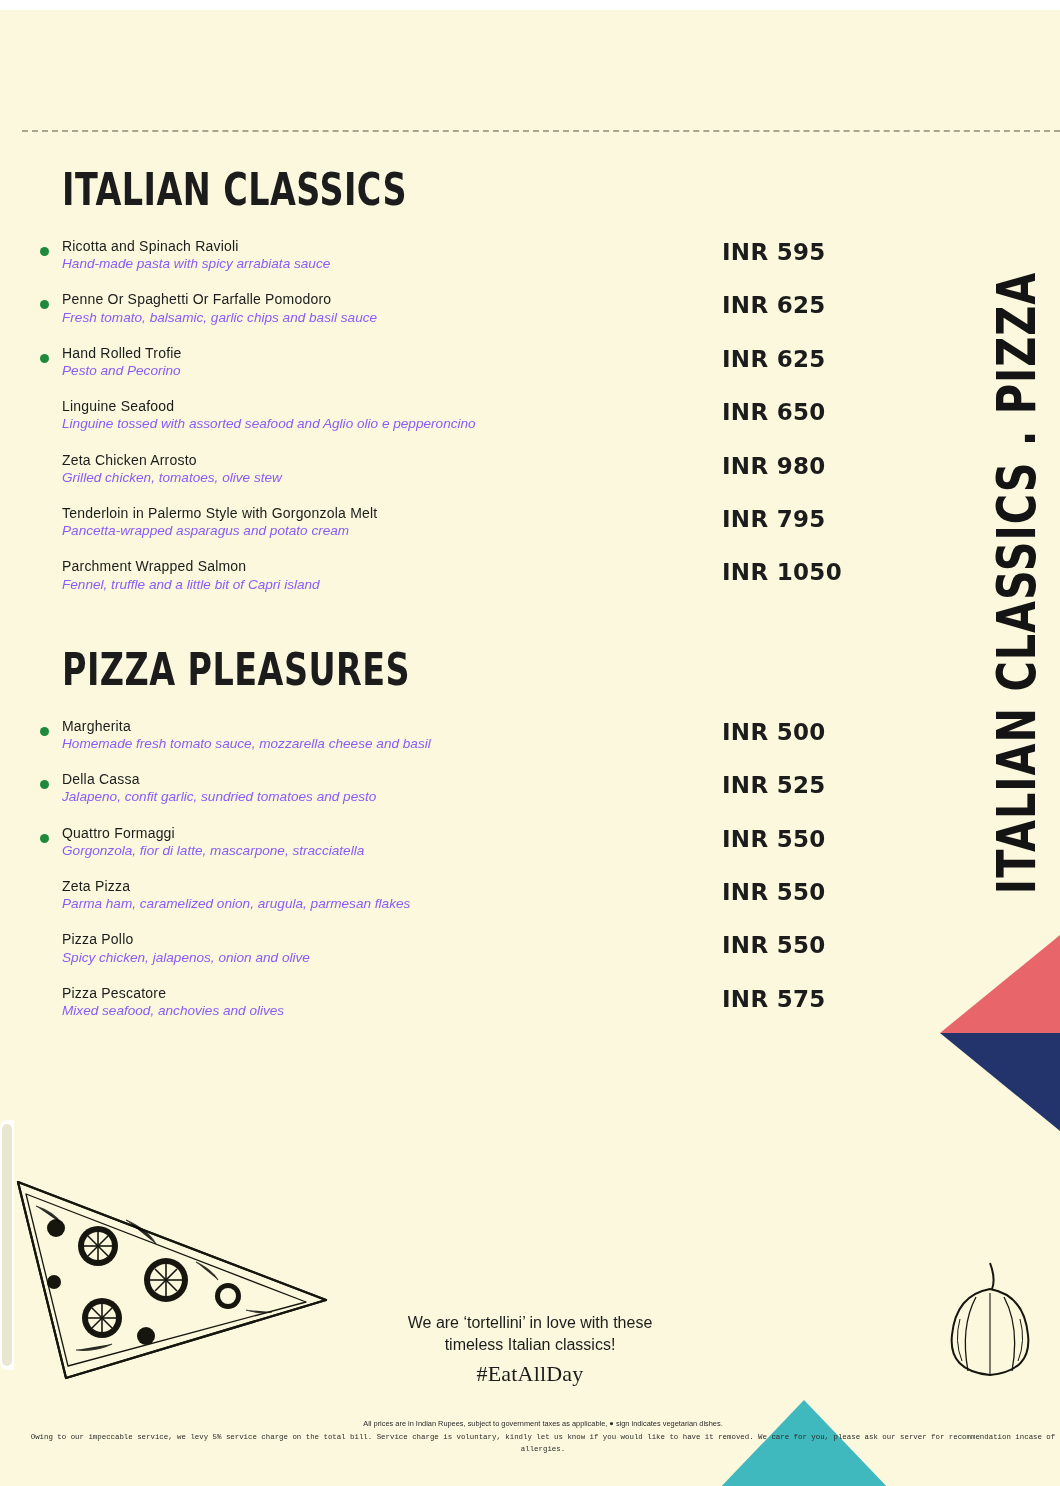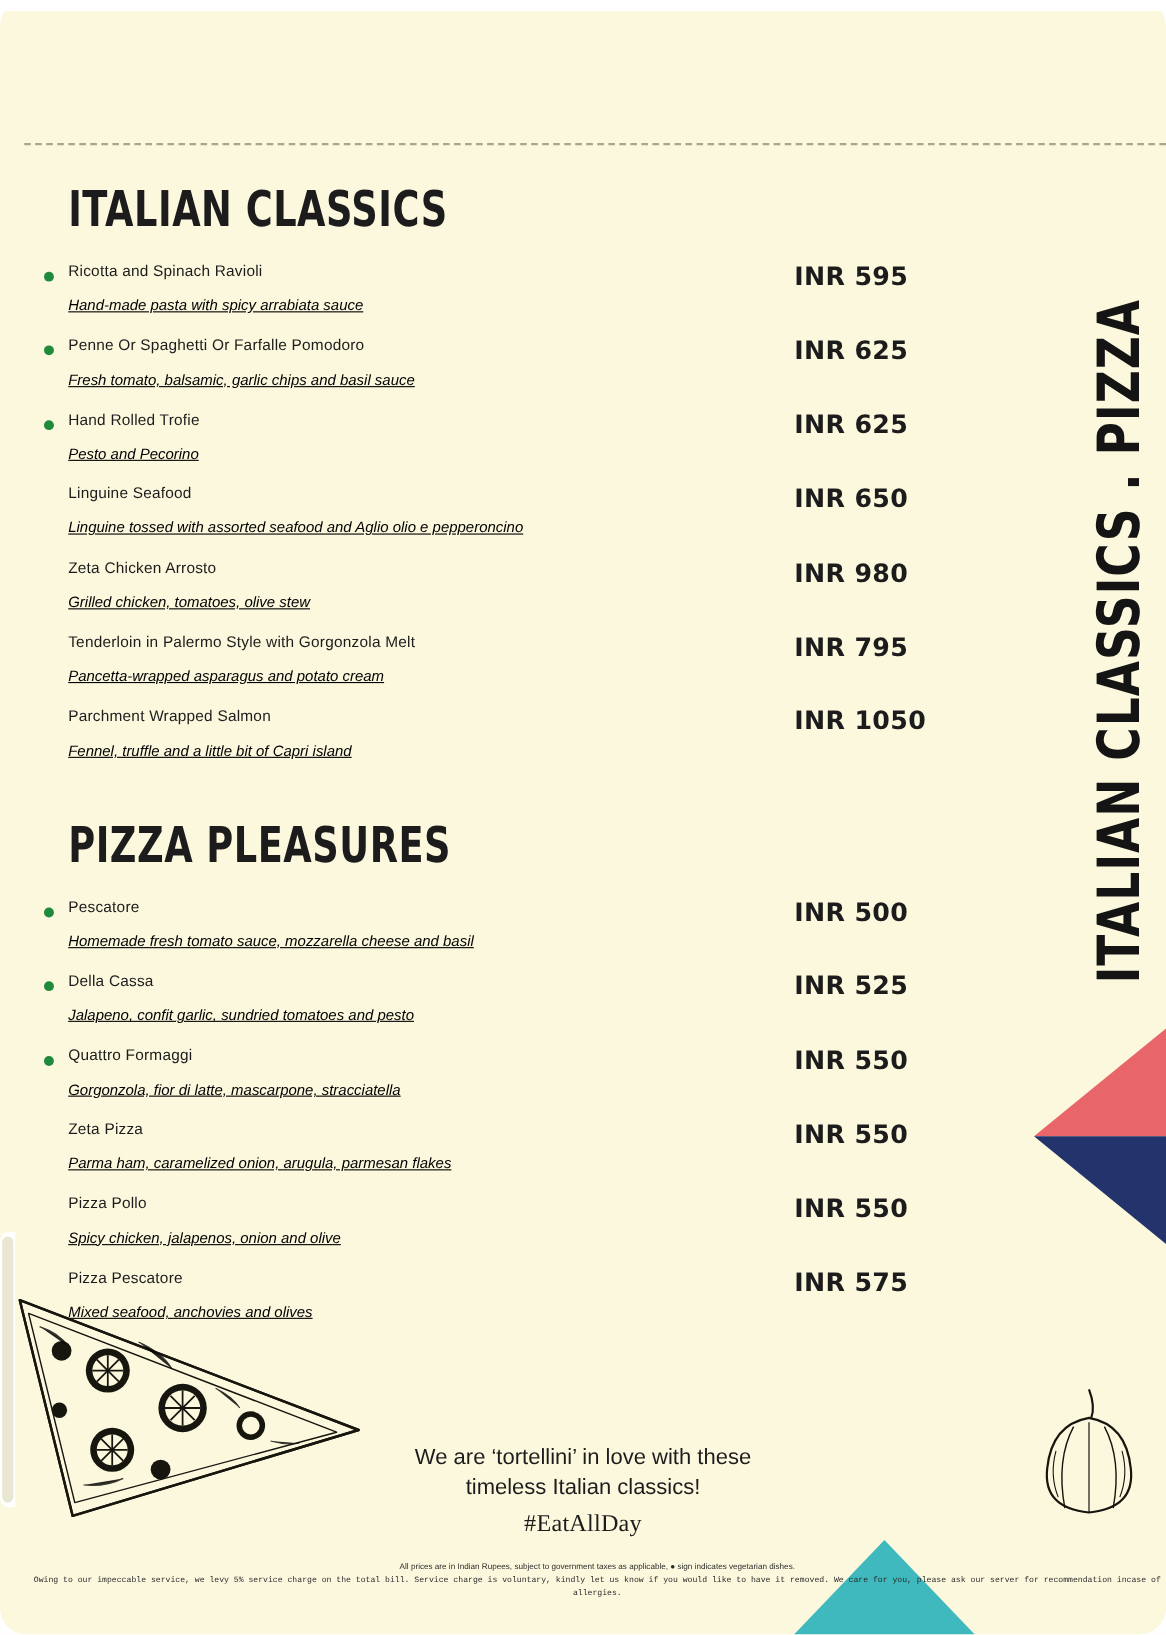--- a/index.html
+++ b/index.html
@@ -10,21 +10,20 @@
     font-family: "Liberation Sans", sans-serif;
     overflow: hidden;
   }
 
   #page {
     position: relative;
     width: 1060px;
     height: 1486px;
     background: #fbf8dd;
     overflow: hidden;
-    border-radius: 24px;
   }
 
   
   .top-strip {
     position: absolute;
     top: 0; left: 0;
     width: 1060px; height: 10px;
     background: #ffffff;
   }
 
@@ -107,24 +106,23 @@
     font-weight: 400;
     color: #1c1c1c;
     letter-spacing: .2px;
     line-height: 1.15;
   }
 
   .item-desc {
     font-family: "Liberation Sans", sans-serif;
     font-style: italic;
     font-size: 13.6px;
-    color: #000000;
-    margin-top: 16px;
+    color: #8b5cf6;
+    margin-top: 2px;
     line-height: 1.2;
-    text-decoration: underline;
   }
 
   .item-price {
     flex: 0 0 auto;
     min-width: 130px;
     text-align: left;
     font-family: "DejaVu Sans", sans-serif;
     font-weight: 700;
     font-size: 23px;
     color: #1c1c1c;
@@ -209,21 +207,21 @@
   
   .footer {
     position: absolute;
     left: 0;
     top: 1312px;
     width: 1060px;
     text-align: center;
   }
   .footer-line1, .footer-line2 {
     font-family: "Liberation Sans", sans-serif;
-    font-size: 20px;
+    font-size: 16px;
     color: #1c1c1c;
     line-height: 1.35;
   }
   .footer-hash {
     font-family: Liberation Serif, serif;
     font-size: 22px;
     color: #1c1c1c;
     margin-top: 6px;
     letter-spacing: .2px;
   }
@@ -320,21 +318,21 @@
 
     <div class="section-gap"></div>
 
     <div>
       <div class="section-title">PIZZA PLEASURES</div>
       <ul class="items">
 
         <li class="item">
           <div class="item-left">
             <span class="veg-dot"></span>
-            <div class="item-name">Pescatore</div>
+            <div class="item-name">Margherita</div>
             <div class="item-desc">Homemade fresh tomato sauce, mozzarella cheese and basil</div>
           </div>
           <div class="item-price">INR 500</div>
         </li>
 
         <li class="item">
           <div class="item-left">
             <span class="veg-dot"></span>
             <div class="item-name">Della Cassa</div>
             <div class="item-desc">Jalapeno, confit garlic, sundried tomatoes and pesto</div>

